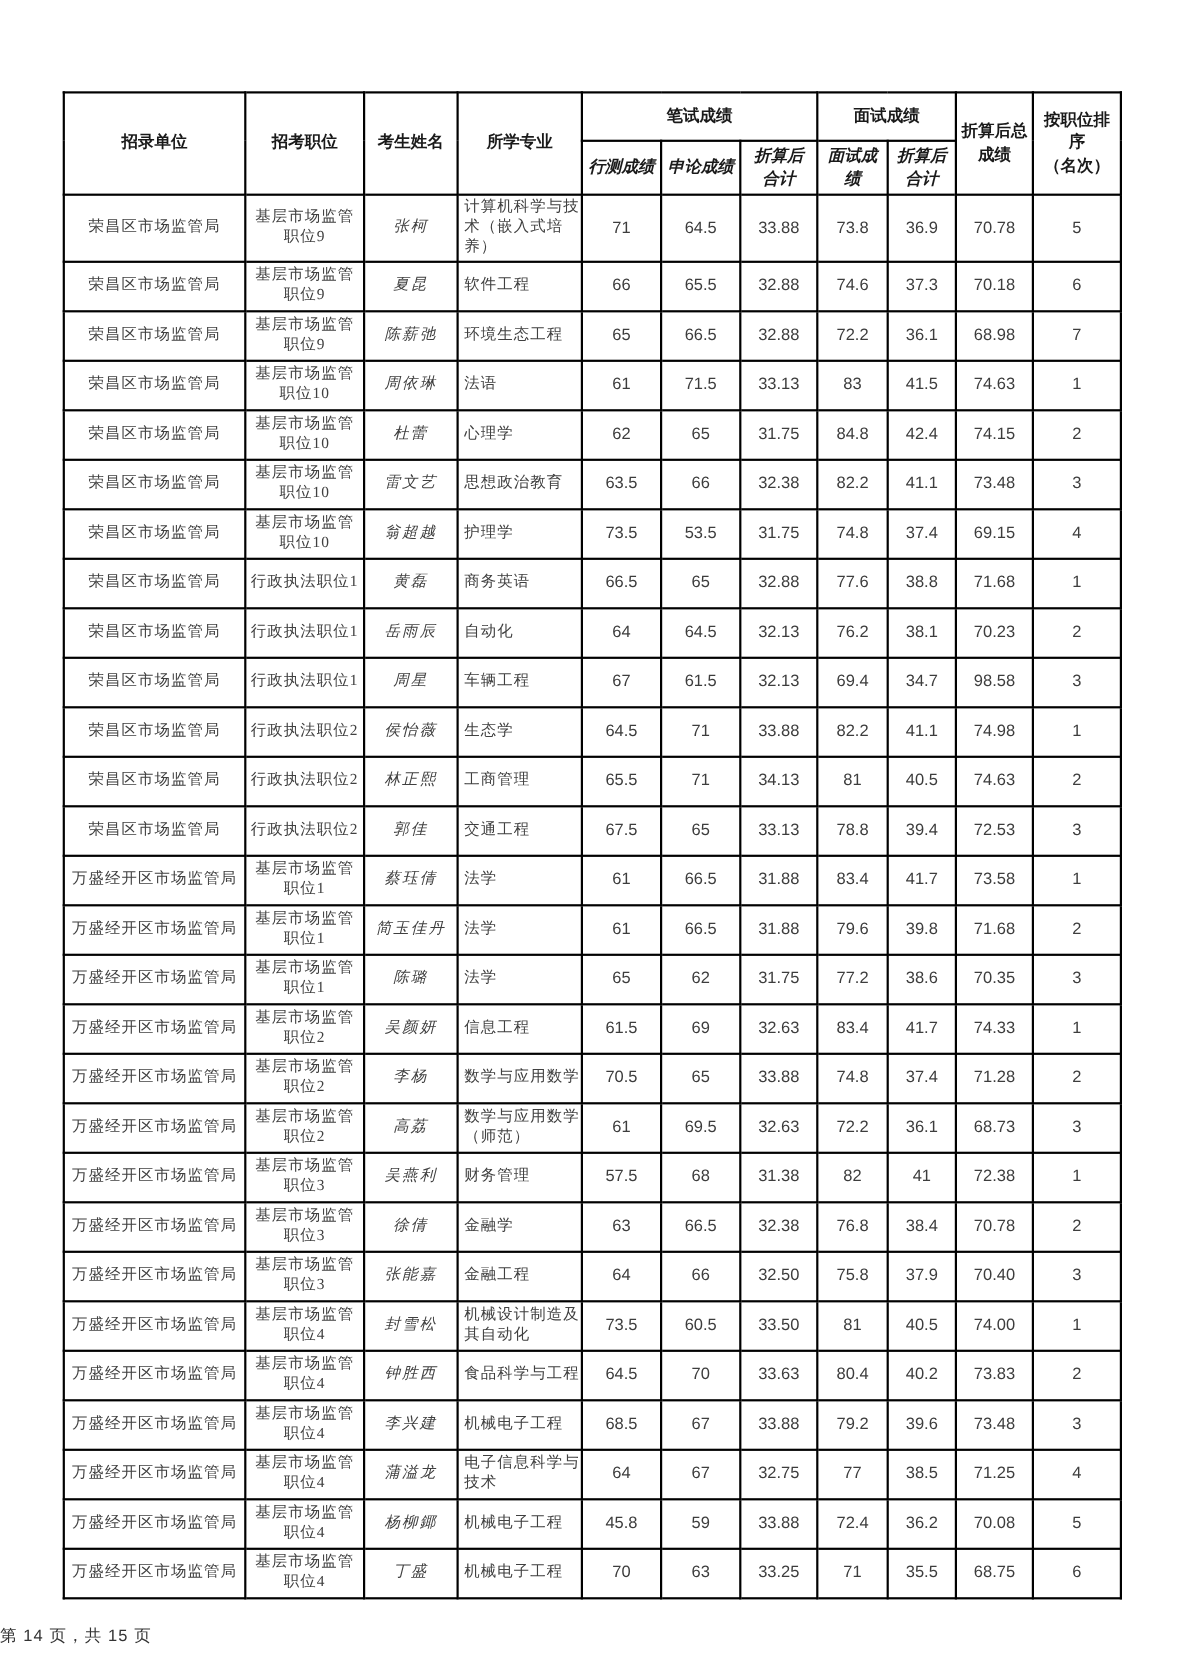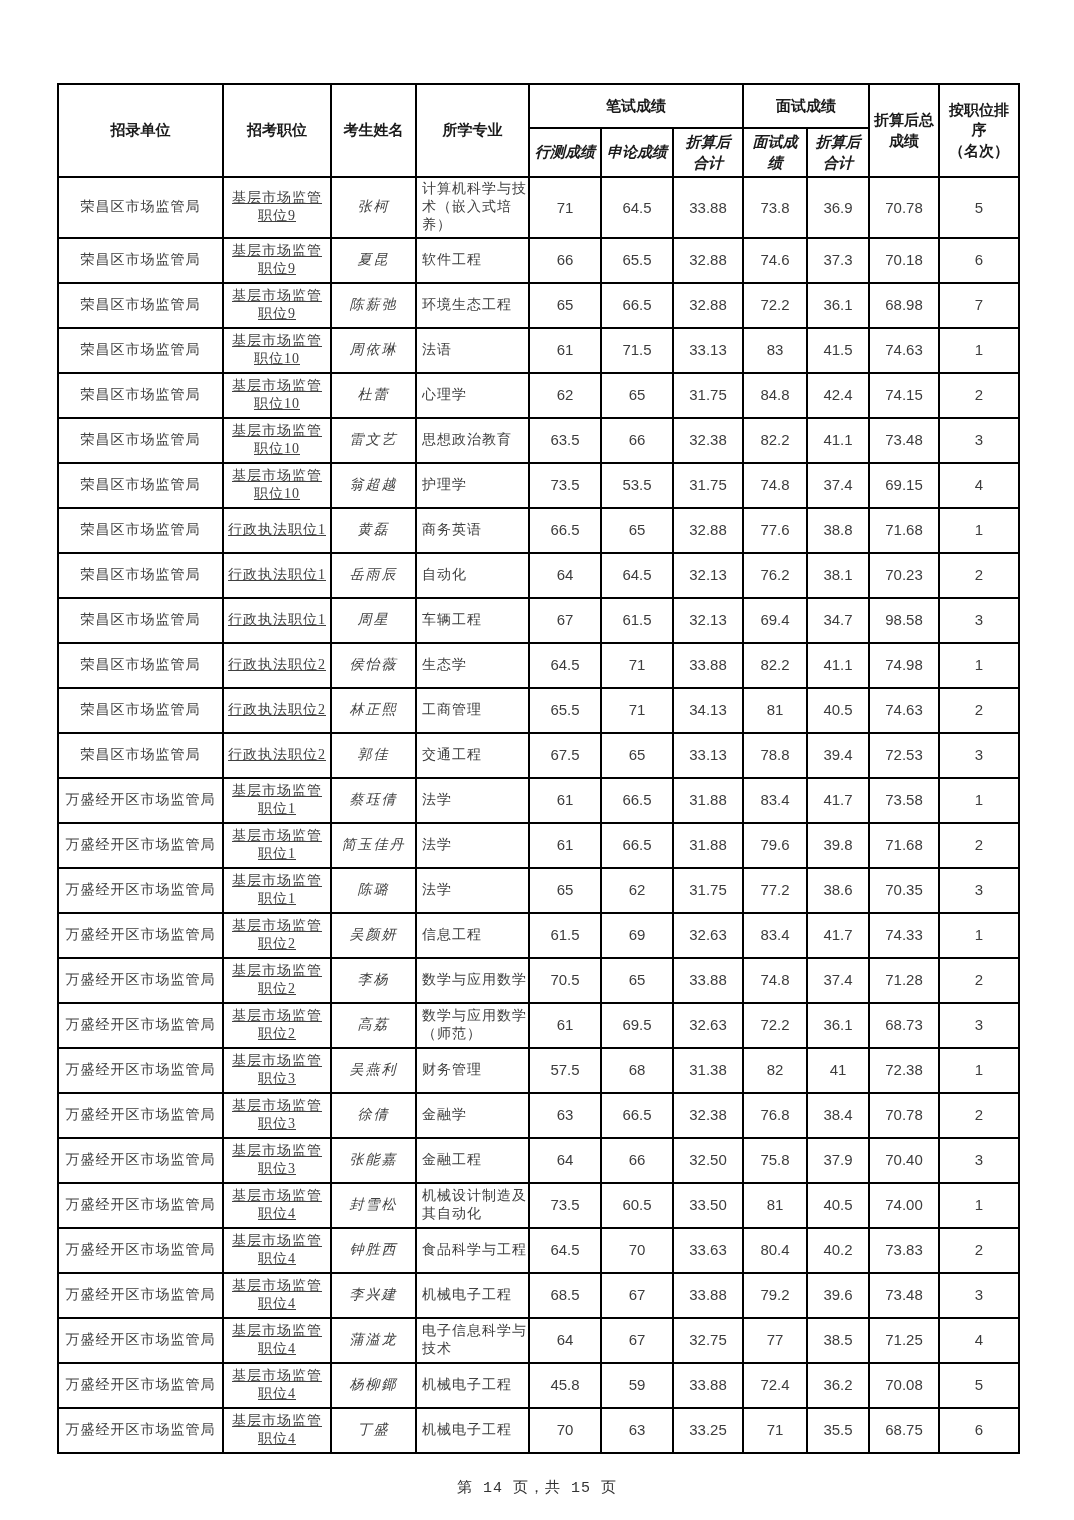--- a/index.html
+++ b/index.html
@@ -25,36 +25,36 @@
     white-space:pre-line;
     line-height:1.35;
   }
   .score-table thead tr.h1 { height:44px; }
   .score-table thead tr.h2 { height:49px;font-style:italic; }
   .score-table tbody tr { height:45px; }
   .score-table tbody td { font-size:14px; color:#404040; line-height:1.3; }
 
   
   .score-table td.c0 { letter-spacing:1px;margin-left:32px; }
-  .score-table td.c1 { letter-spacing:1px;text-decoration:underline; }
+  .score-table td.c1 { letter-spacing:1px; }
   .score-table td.c2 { letter-spacing:2px;font-style:italic; }
   .score-table td.c3 { text-align:left; letter-spacing:1px; padding-left:5px; padding-right:0; }
 
   
   .score-table td.c4, .score-table td.c5, .score-table td.c6,
   .score-table td.c7, .score-table td.c8, .score-table td.c9,
   .score-table td.c10 {
     font-family:"Liberation Sans","DejaVu Sans",sans-serif;
     font-size:15px; color:#3d3d3d; letter-spacing:0;
   }
 
   .footer {
     position:absolute; left:0; top:1478px; width:1074px;
-    text-align:center; font-size:15px; color:#333;
-    font-family:Liberation Mono, monospace;
+    font-size:15px; color:#333;
+    font-family:Liberation Sans, sans-serif;
     letter-spacing:1px;
   }
 </style>
 </head>
 <body>
 
 <div class="page">
 
   <table class="score-table">
     <colgroup>

